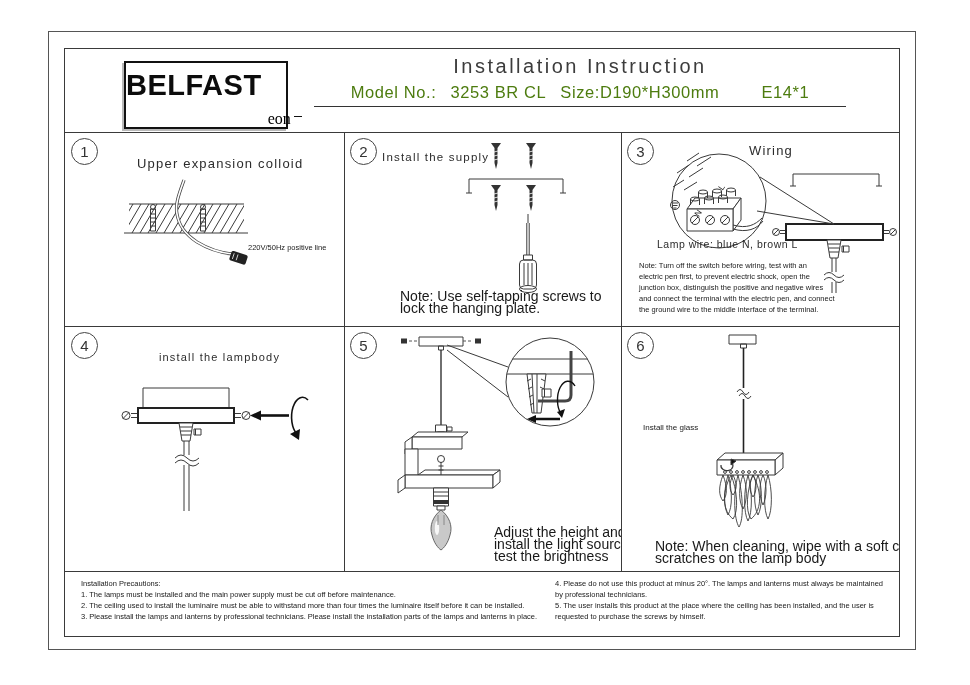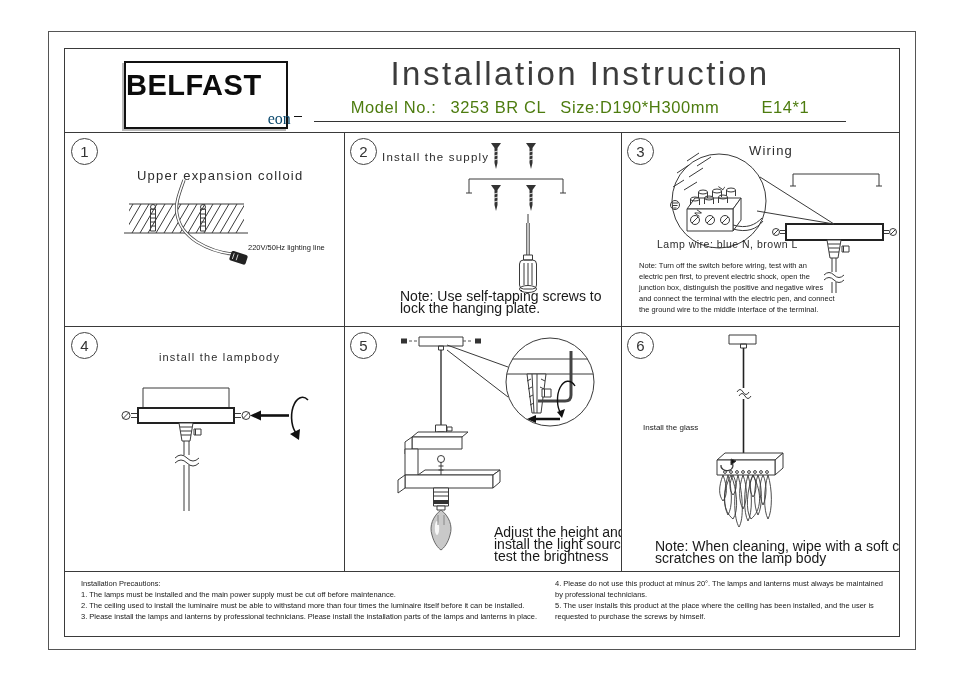--- a/index.html
+++ b/index.html
@@ -24,24 +24,24 @@
   svg *{vector-effect:non-scaling-stroke;}
   .ln{stroke:#3a3a3a;stroke-width:1;fill:none;}
 
   
   .header{position:absolute;left:0;top:0;width:834px;height:83px;}
   .logo-box{position:absolute;left:59px;top:12px;width:160px;height:64px;border:2px solid #111;
             background:#fff;box-shadow:-2px 2px 0 0 #b9b9b9;display:flex;flex-direction:row;}
   .brand{font-weight:800;font-size:29px;letter-spacing:.5px;color:#0c0c0c;text-align:center;margin-top:6px;}
   .eon-row{display:flex;align-items:flex-end;margin-top:auto;padding:0 3px 1px 3px;}
   .eon-line{flex:1;border-bottom:1.6px solid #111;margin-bottom:5px;}
-  .eon{font-family:"Liberation Serif",serif;font-size:16px;color:#0c4a6e;padding:0 3px;line-height:15px;}
+  .eon{font-family:"Liberation Serif",serif;font-size:16px;color:#000000;padding:0 3px;line-height:15px;}
   .eon-tail{width:8px;border-bottom:1.6px solid #111;margin-bottom:9px;}
   .title-block{position:absolute;left:249px;top:6px;width:532px;}
-  .doc-title{font-size:33px;letter-spacing:2.5px;color:#3c3c3c;text-align:center;font-weight:400;}
+  .doc-title{font-size:20px;letter-spacing:2.5px;color:#3c3c3c;text-align:center;font-weight:400;}
   .model-row{display:flex;justify-content:center;align-items:baseline;border-bottom:1.5px solid #333;
              padding-bottom:4px;margin-top:5px;font-size:16.5px;letter-spacing:.6px;color:#4d7c0f;}
   .model-row .gap-s{width:14px;} .model-row .gap-l{width:42px;}
 
   
   .precautions{position:absolute;left:0;top:522px;width:834px;height:65px;}
   .prec-left{position:absolute;left:16px;top:7px;}
   .prec-right{position:absolute;left:490px;top:7px;}
 
   .wire-label{position:absolute;font-size:7.5px;color:#191919;white-space:pre;}
@@ -79,21 +79,21 @@
     </div>
 
     <div class="hl" style="top:83px"></div>
     <div class="hl" style="top:277px"></div>
     <div class="hl" style="top:522px"></div>
     <div class="vl" style="left:279px"></div>
     <div class="vl" style="left:556px"></div>
 
     <div class="panel" style="left:0;top:83px;width:279px;height:194px">
       <div class="num">1</div>
-      <div class="ptitle" style="left:72px;top:36px">Upper expansion colloid</div>
+      <div class="ptitle" style="left:72px;top:24px">Upper expansion colloid</div>
       <svg style="left:55px;top:44px" width="215" height="120" viewBox="0 0 215 120">
         <defs>
             <clipPath id="bandclip">
               <rect x="9" y="28" width="115" height="29"></rect>
             </clipPath>
           </defs>
         <g clip-path="url(#bandclip)" class="ln">
           <line x1="-4" y1="57" x2="13" y2="28"></line>
             <line x1="4" y1="57" x2="21" y2="28"></line>
           <line x1="12" y1="57" x2="29" y2="28"></line>
@@ -130,21 +130,21 @@
             <line x1="80.5" y1="50" x2="85.5" y2="50"></line>
         </g>
         <path d="M64,4 C59,18 55,28 57,38 C59,50 65,58 77,66 C90,74 103,77 112,78" fill="none" stroke="#444" stroke-width="3.2"></path>
         <path d="M64,4 C59,18 55,28 57,38 C59,50 65,58 77,66 C90,74 103,77 112,78" fill="none" stroke="#fff" stroke-width="1.6"></path>
         <g transform="rotate(18 119 82)">
           <rect x="110" y="77" width="17" height="10" rx="2" fill="#222"></rect>
           <line x1="113" y1="79" x2="113" y2="85" stroke="#fff" stroke-width="0.8"></line>
           <line x1="117" y1="79" x2="117" y2="85" stroke="#fff" stroke-width="0.8"></line>
         </g>
       </svg>
-      <div class="wire-label" style="left:183px;top:111px">220V/50Hz lighting line</div>
+      <div class="wire-label" style="left:183px;top:111px">220V/50Hz positive line</div>
     </div>
 
     <div class="panel" style="left:279px;top:83px;width:277px;height:194px">
       <div class="num">2</div>
       <div class="ptitle" style="left:38px;top:19px;font-size:11.5px">Install the supply</div>
       <svg style="left:112px;top:7px" width="130" height="155" viewBox="0 0 130 155">
         <path class="ln" d="M13,54 L13,40 L107,40 L107,54" stroke-width="1.4"></path>
         <line class="ln" x1="10" y1="54" x2="16" y2="54"></line>
           <line class="ln" x1="104" y1="54" x2="110" y2="54"></line>
 

